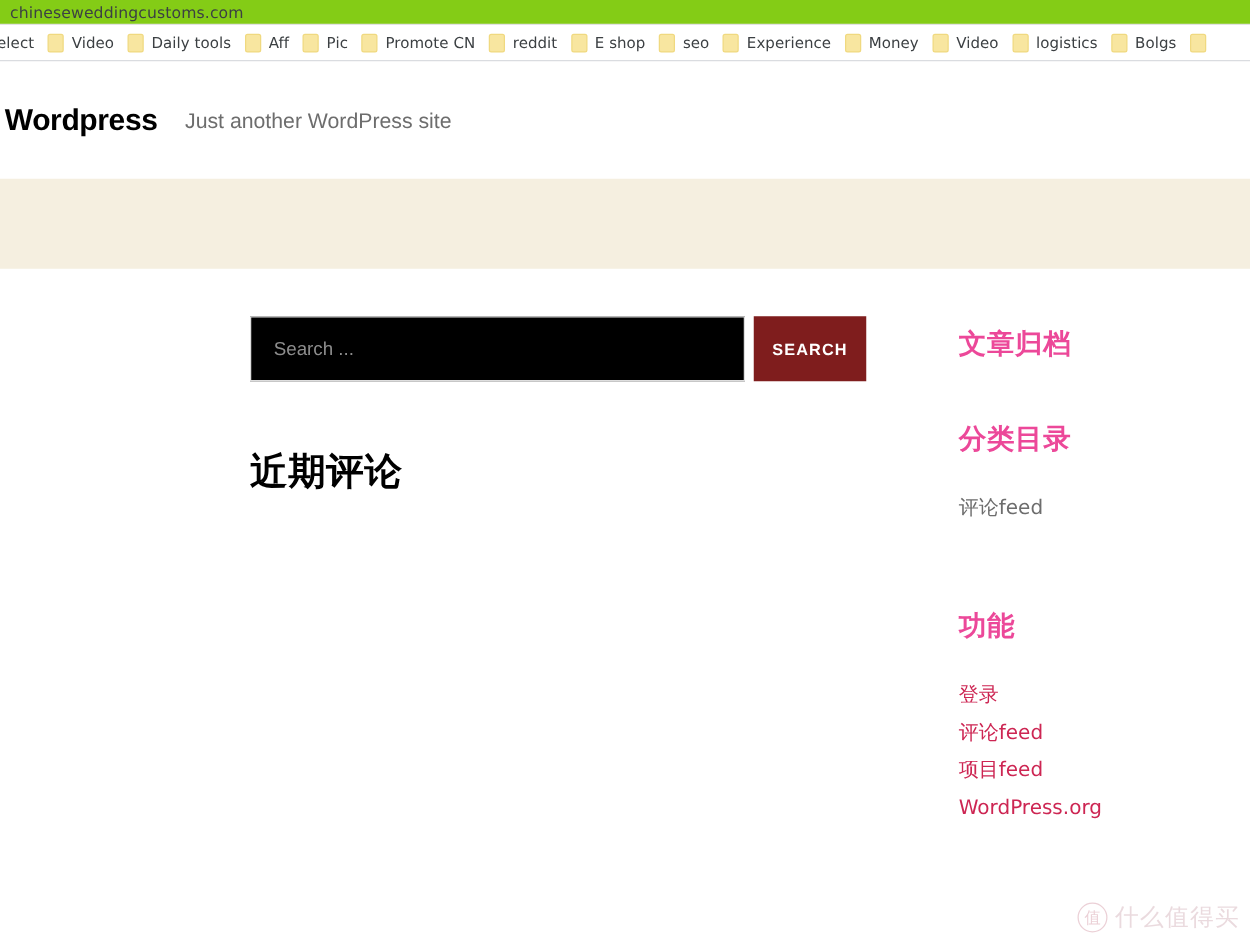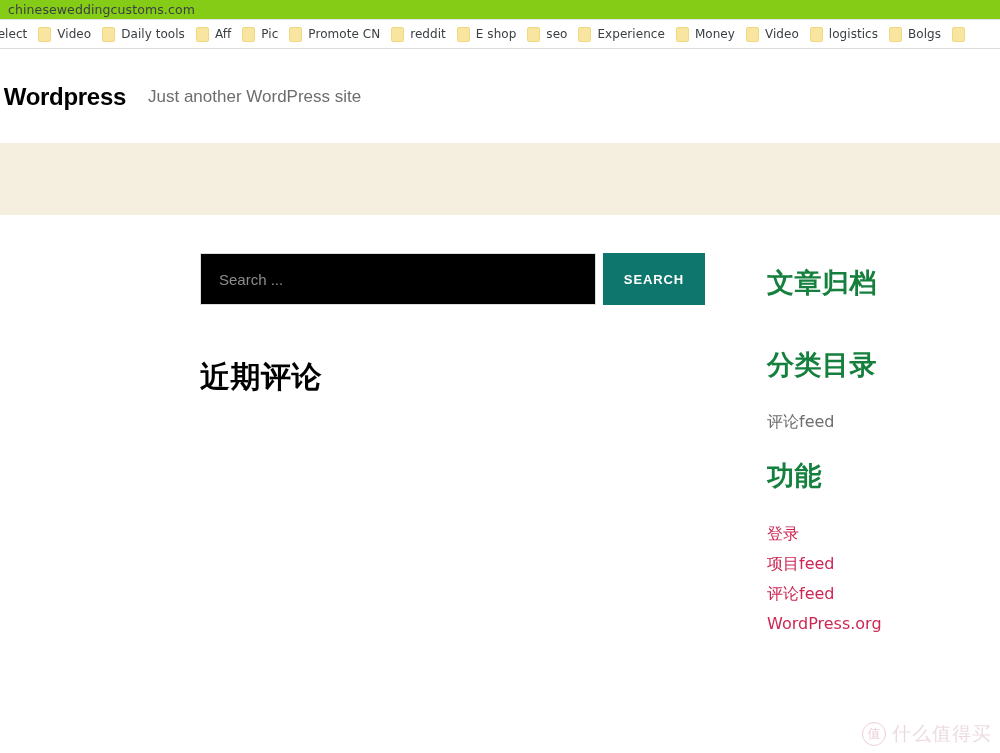--- a/index.html
+++ b/index.html
@@ -145,22 +145,22 @@
     box-sizing: border-box;
     outline: none;
     font-family: "Liberation Sans", sans-serif;
   }
   .search-input::placeholder {
     color: #8d8d8d;
     opacity: 1;
   }
   .search-button {
     margin-left: 7px;
-    width: 102px;
-    background: #0f766e;
+    width: 90px;
+    background: #7f1d1d;
     color: #ffffff;
     border: none;
     font-size: 13px;
     font-weight: 700;
     letter-spacing: 0.9px;
     cursor: pointer;
     font-family: "Liberation Sans", sans-serif;
   }
 
   .widget-heading-left {
@@ -176,23 +176,23 @@
   .right-col {
     position: absolute;
     left: 767px;
     top: 30px;
     width: 233px;
   }
   .widget {
     margin-bottom: 0;
   }
   .widget-heading {
-    font-size: 27px;
+    font-size: 22px;
     font-weight: 700;
-    color: #15803d;
+    color: #ec4899;
     letter-spacing: 0.5px;
     line-height: 1.2;
     font-family: "DejaVu Sans", "Liberation Sans", sans-serif;
   }
   .widget-empty {
     font-size: 16px;
     color: #6d6d6d;
     font-family: "DejaVu Sans", "Liberation Sans", sans-serif;
   }
   .meta-list {
@@ -205,21 +205,21 @@
   }
   .meta-link {
     font-size: 16px;
     color: #cd2653;
     text-decoration: none;
     font-family: "DejaVu Sans", "Liberation Sans", sans-serif;
   }
   .w-archives { margin-top: 0px; }
   .w-categories { margin-top: 49px; }
   .w-cat-empty { margin-top: 31px; }
-  .w-meta { margin-top: 27px; }
+  .w-meta { margin-top: 72px; }
   .w-meta-list { margin-top: 31px; }
 
   
   .watermark {
     position: absolute;
     right: 8px;
     bottom: 6px;
     display: flex;
     align-items: center;
     opacity: 0.42;
@@ -350,22 +350,22 @@
       <div class="widget w-categories">
         <h2 class="widget-heading">分类目录</h2>
         <div class="widget-empty w-cat-empty">评论feed</div>
       </div>
 
       <div class="widget w-meta">
         <h2 class="widget-heading">功能</h2>
         <ul class="meta-list w-meta-list" id="meta-list">
 
         <li><a class="meta-link" href="#">登录</a></li>
+            <li><a class="meta-link" href="#">评论feed</a></li>
             <li><a class="meta-link" href="#">项目feed</a></li>
-            <li><a class="meta-link" href="#">评论feed</a></li>
             <li><a class="meta-link" href="#">WordPress.org</a></li>
           </ul>
       </div>
 
     </div>
 
   </div>
 
   <div class="watermark">
     <span class="watermark-badge">值</span>

